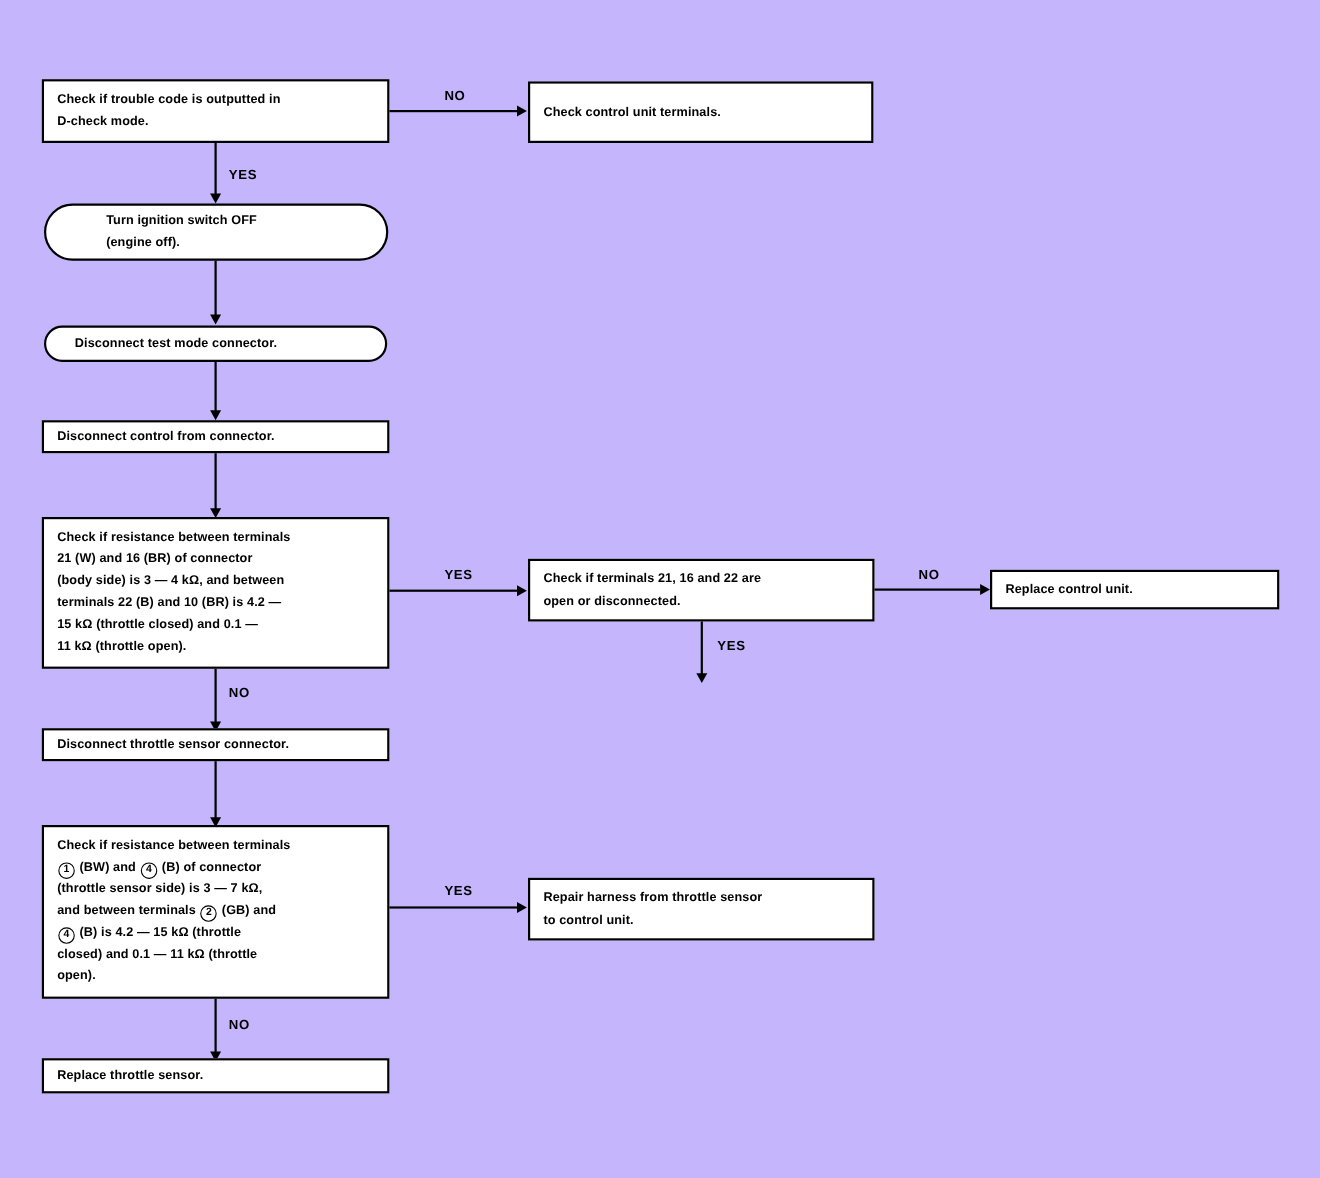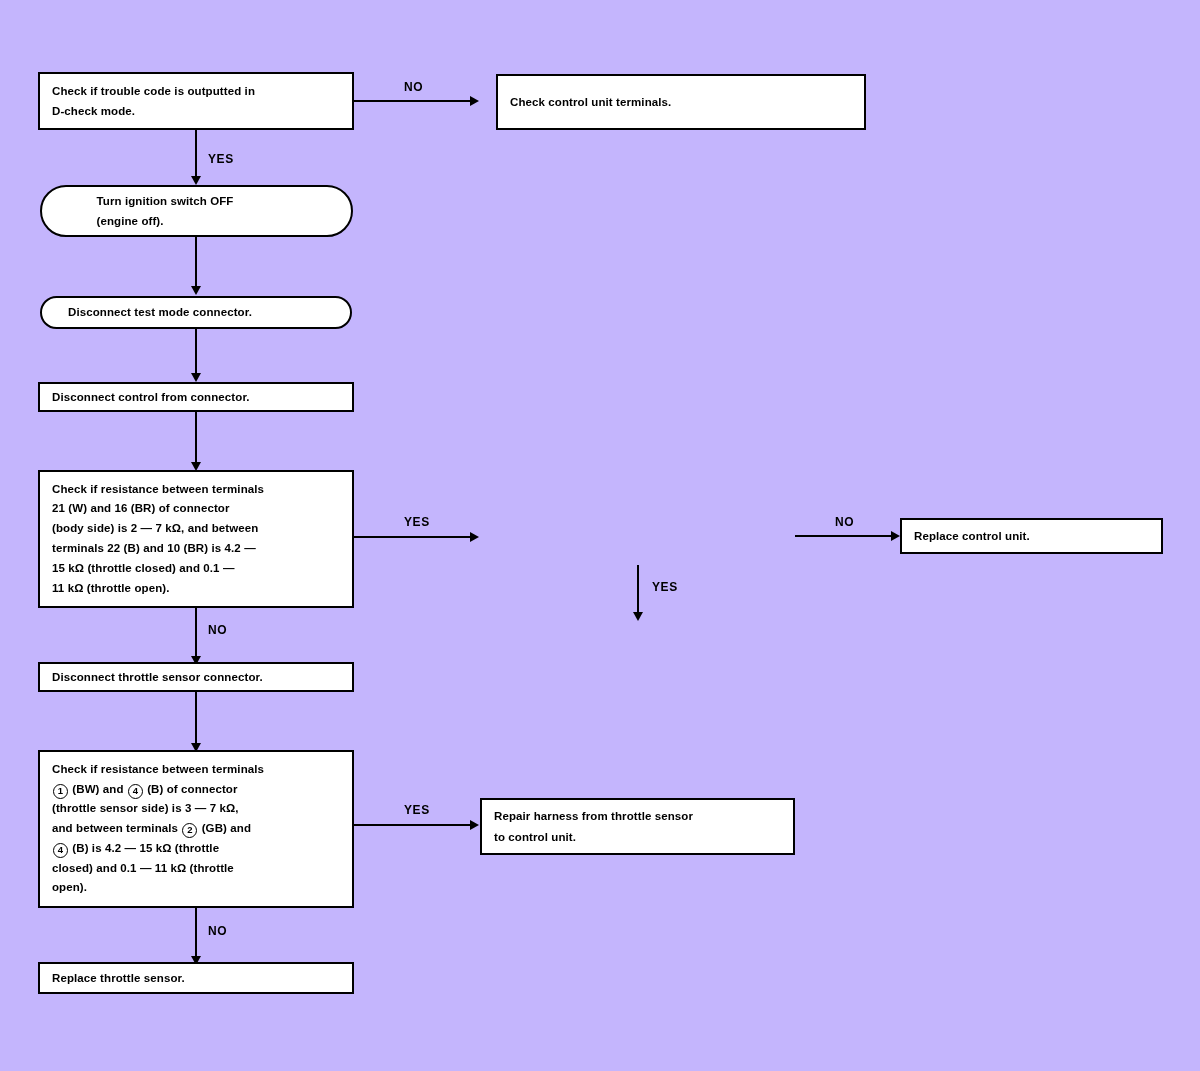--- a/index.html
+++ b/index.html
@@ -110,21 +110,21 @@
 
 <div id="canvas">
 
   <div class="node" style="left:38px; top:72px; width:316px; height:58px;">
     <span class="lines">
       <span class="line">Check if trouble code is outputted in</span>
       <span class="line">D-check mode.</span>
     </span>
   </div>
 
-  <div class="node" style="left:496px; top:74px; width:370px; height:56px;">
+  <div class="node" style="left:480px; top:74px; width:314px; height:56px;">
     <span class="lines">
       <span class="line">Check control unit terminals.</span>
     </span>
   </div>
 
   <div class="hline" style="left:354px; top:100px; width:116px;"></div>
   <div class="arrow-right" style="left:470px; top:96px;"></div>
   <div class="edge-label" style="left:404px; top:80px;">NO</div>
 
   <div class="vline" style="left:195px; top:130px; height:47px;"></div>
@@ -156,31 +156,37 @@
     </span>
   </div>
 
   <div class="vline" style="left:195px; top:412px; height:56px;"></div>
   <div class="arrow-down" style="left:191px; top:462px;"></div>
 
   <div class="node" style="left:38px; top:470px; width:316px; height:138px; line-height:1.72;">
     <span class="lines">
       <span class="line">Check if resistance between terminals</span>
       <span class="line">21 (W) and 16 (BR) of connector</span>
-      <span class="line">(body side) is 2 — 7 kΩ, and between</span>
+      <span class="line">(body side) is 3 — 4 kΩ, and between</span>
       <span class="line">terminals 22 (B) and 10 (BR) is 4.2 —</span>
       <span class="line">15 kΩ (throttle closed) and 0.1 —</span>
       <span class="line">11 kΩ (throttle open).</span>
     </span>
   </div>
 
   <div class="hline" style="left:354px; top:536px; width:116px;"></div>
   <div class="arrow-right" style="left:470px; top:532px;"></div>
   <div class="edge-label" style="left:404px; top:515px;">YES</div>
 
+  <div class="node" style="left:480px; top:508px; width:315px; height:57px;">
+    <span class="lines">
+      <span class="line">Check if terminals 21, 16 and 22 are</span>
+      <span class="line">open or disconnected.</span>
+    </span>
+  </div>
 
   <div class="hline" style="left:795px; top:535px; width:96px;"></div>
   <div class="arrow-right" style="left:891px; top:531px;"></div>
   <div class="edge-label" style="left:835px; top:515px;">NO</div>
 
   <div class="node" style="left:900px; top:518px; width:263px; height:36px;">
     <span class="lines">
       <span class="line">Replace control unit.</span>
     </span>
   </div>

